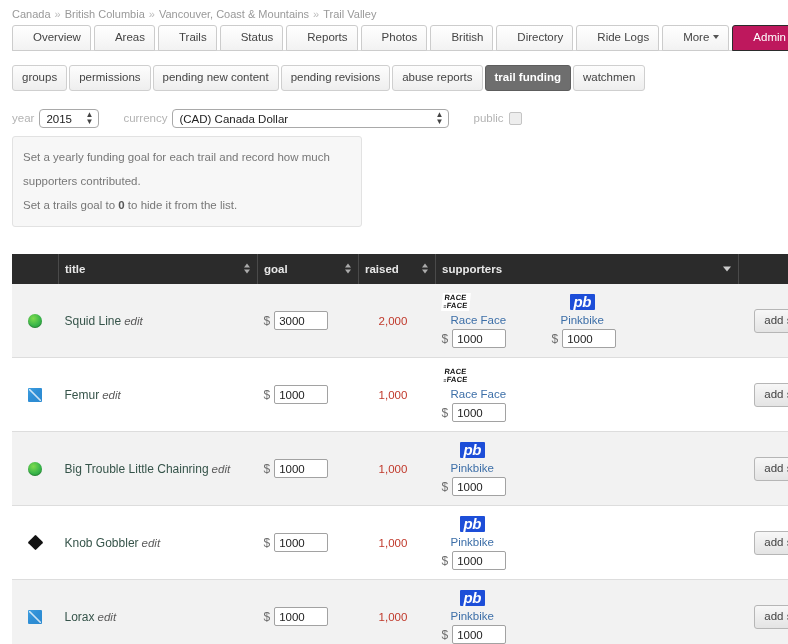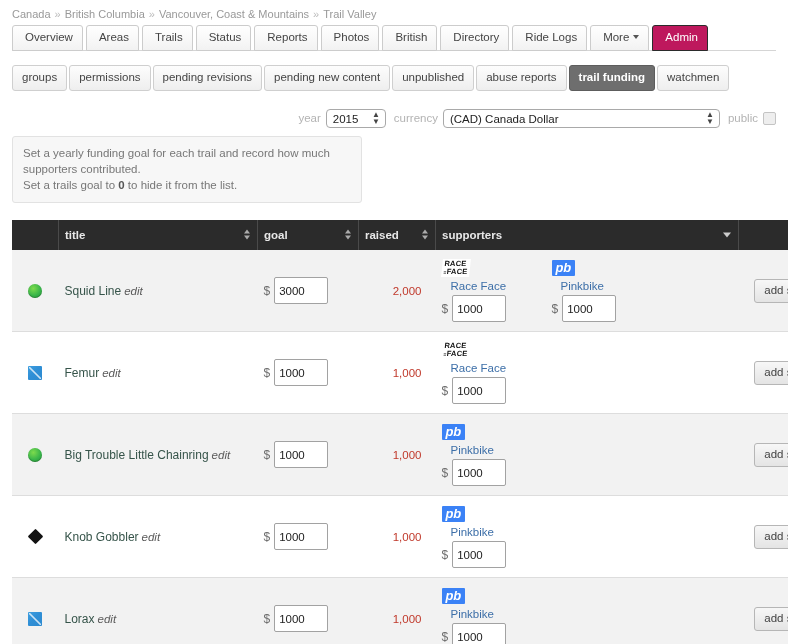--- a/index.html
+++ b/index.html
@@ -64,21 +64,21 @@
     padding-bottom: 0;
     margin-bottom: 14px;
     height: 28px;
   }
   .tab {
     border: 1px solid #cccccc;
     background: #fbfbfb;
     background: linear-gradient(to bottom, #ffffff 0%, #f2f2f2 100%);
     color: #444444;
     font-size: 11.5px;
-    padding: 5px 9px 6px 12px;
+    padding: 5px 9px 6px 20px;
     margin-right: 3px;
     border-radius: 3px 3px 0 0;
     line-height: 13px;
     white-space: nowrap;
     cursor: pointer;
     position: relative;
     bottom: -1px;
   }
   .tab.active {
     background: #be185d;
@@ -122,30 +122,29 @@
   }
 
   
   .filters {
     display: flex;
     align-items: center;
     font-size: 11.5px;
     color: #b0b0b0;
     margin-bottom: 7px;
     height: 22px;
-    justify-content: flex-end;
   }
   .filters .lbl {
     color: #b3b3b3;
     margin-right: 5px;
   }
   .selwrap {
     position: relative;
     display: inline-block;
-    margin-right: 8px;
+    margin-right: 24px;
   }
   .sel {
     -webkit-appearance: none;
     appearance: none;
     border: 1px solid #a9a9a9;
     border-radius: 4px;
     background: #ffffff;
     font-family: "Liberation Sans", sans-serif;
     font-size: 11.5px;
     color: #222222;
@@ -181,22 +180,22 @@
   
   .infobox {
     border: 1px solid #e2e2e2;
     background: #f7f7f7;
     border-radius: 3px;
     padding: 8px 10px 9px 10px;
     width: 350px;
     box-sizing: border-box;
     font-size: 11.5px;
     color: #777777;
-    line-height: 16px;
-    margin-bottom: 17px;
+    line-height: 24px;
+    margin-bottom: 27px;
   }
   .infobox b { color: #555555; }
 
   
   .tbl {
     width: 764px;
     border-collapse: collapse;
     table-layout: fixed;
     font-size: 11.5px;
   }
@@ -254,21 +253,21 @@
     border-bottom: 1px solid #dddddd;
     padding: 9px 6px;
     vertical-align: middle;
     background: #ffffff;
   }
   .tbl tbody tr.odd td { background: #f2f2f2; }
 
   .c-icon  { width: 34px; text-align: center; }
   .c-title { width: 186px; }
   .c-goal  { width: 88px; }
-  .c-raised{ width: 56px; text-align: right; padding-right: 14px !important; }
+  .c-raised{ width: 56px; text-align: center; padding-right: 14px !important; }
   .c-sup   { width: 290px; }
   .c-act   { width: 110px; text-align: center; }
 
   .trail-name {
     color: #36544a;
     font-size: 12px;
   }
   .trail-name .edit {
     color: #5a5a5a;
     font-style: italic;
@@ -306,21 +305,21 @@
   .dollar { color: #6d6d6d; margin-right: 4px; font-size: 12px; }
   .money {
     border: 1px solid #a2a2a2;
     border-radius: 2px;
     background: #ffffff;
     font-family: "Liberation Sans", sans-serif;
     font-size: 11.5px;
     color: #222222;
     padding: 2px 4px;
     width: 54px;
-    height: 27px;
+    height: 19px;
     box-sizing: border-box;
   }
   .raised {
     color: #c0392b;
     font-size: 11.5px;
   }
 
   
   .sups { display: flex; gap: 0; }
   .sup { width: 110px; }
@@ -338,29 +337,30 @@
     line-height: 8px;
     letter-spacing: 0.2px;
     padding: 1px 2px;
     transform: skewX(-6deg);
     text-align: left;
   }
   .logo-raceface .l2 { font-size: 7.5px; }
   .logo-raceface .sm { font-size: 5px; }
   .logo-pb {
     display: inline-block;
-    background: #3b82f6;
+    background: #1d4ed8;
     color: #ffffff;
     font-weight: bold;
     font-style: italic;
-    font-size: 13px;
+    font-size: 15px;
     line-height: 13px;
     padding: 1px 4px 2px 4px;
     border-radius: 1px;
     letter-spacing: -0.3px;
+    margin-left: 18px;
   }
 
   .btn-add {
     border: 1px solid #b6b6b6;
     border-radius: 3px;
     background: linear-gradient(to bottom, #f7f7f7 0%, #e4e4e4 100%);
     color: #444444;
     font-family: "Liberation Sans", sans-serif;
     font-size: 11.5px;
     padding: 4px 9px 5px 9px;
@@ -387,23 +387,22 @@
       <div class="tab"><span>British</span></div>
       <div class="tab"><span>Directory</span></div>
       <div class="tab"><span>Ride Logs</span></div>
       <div class="tab"><span>More</span><span class="caret"></span></div>
       <div class="tab active"><span>Admin</span></div>
     </div>
 
   <div class="subtabs" id="sub-tabs">
       <div class="subtab"><span>groups</span></div>
       <div class="subtab"><span>permissions</span></div>
+      <div class="subtab"><span>pending new content</span></div>
       <div class="subtab"><span>pending revisions</span></div>
-      <div class="subtab"><span>pending new content</span></div>
-      <div class="subtab"><span>unpublished</span></div>
       <div class="subtab"><span>abuse reports</span></div>
       <div class="subtab active"><span>trail funding</span></div>
       <div class="subtab"><span>watchmen</span></div>
     </div>
 
   <div class="filters">
     <span class="lbl">year</span>
     <span class="selwrap">
       <select class="sel year" id="year-select"><option>2015</option></select>
       <span class="selarrow">▲<br>▼</span>

